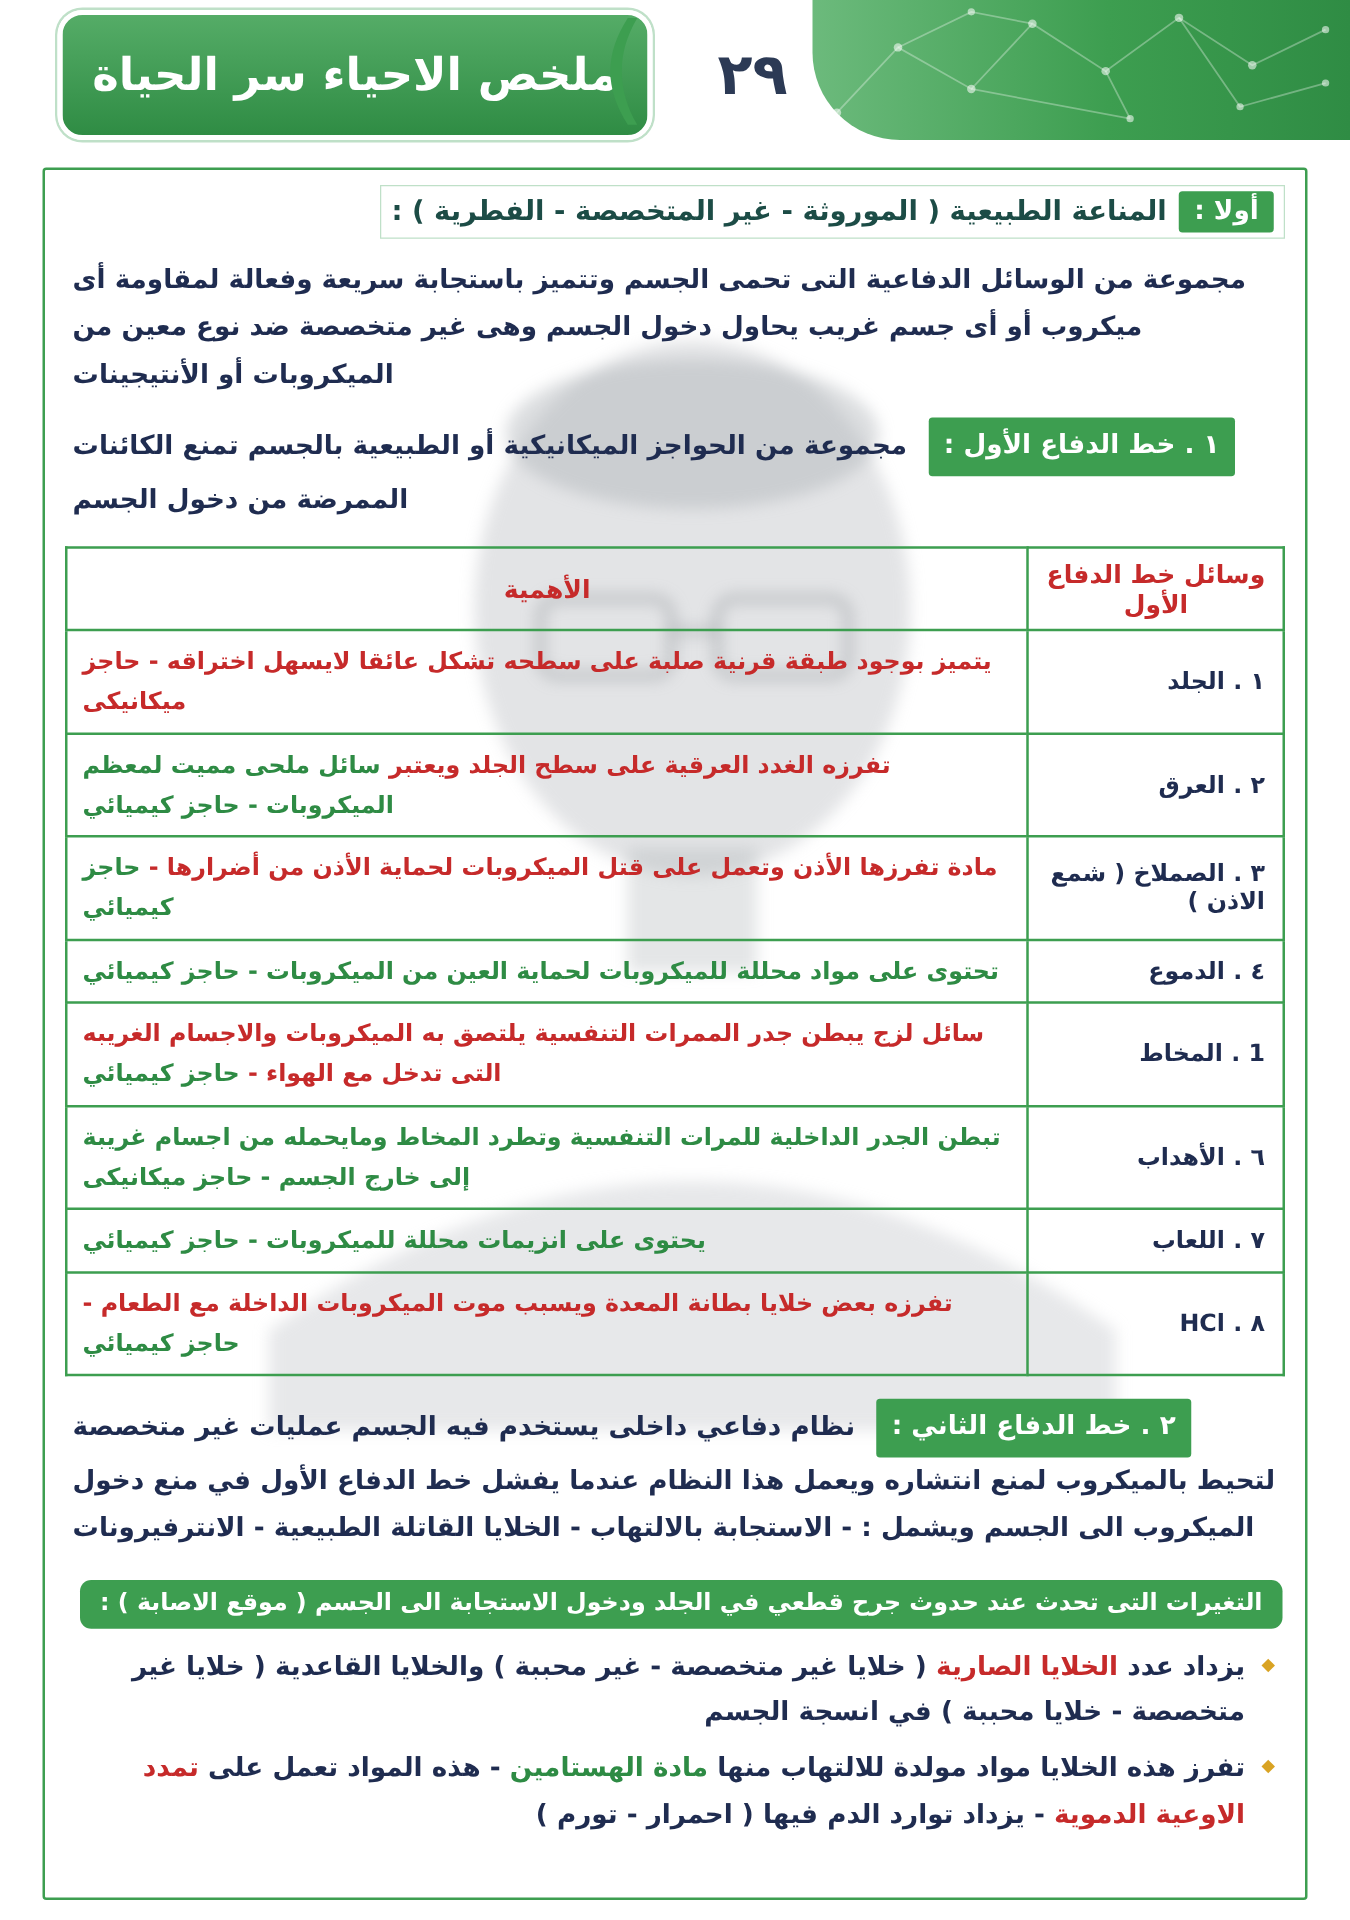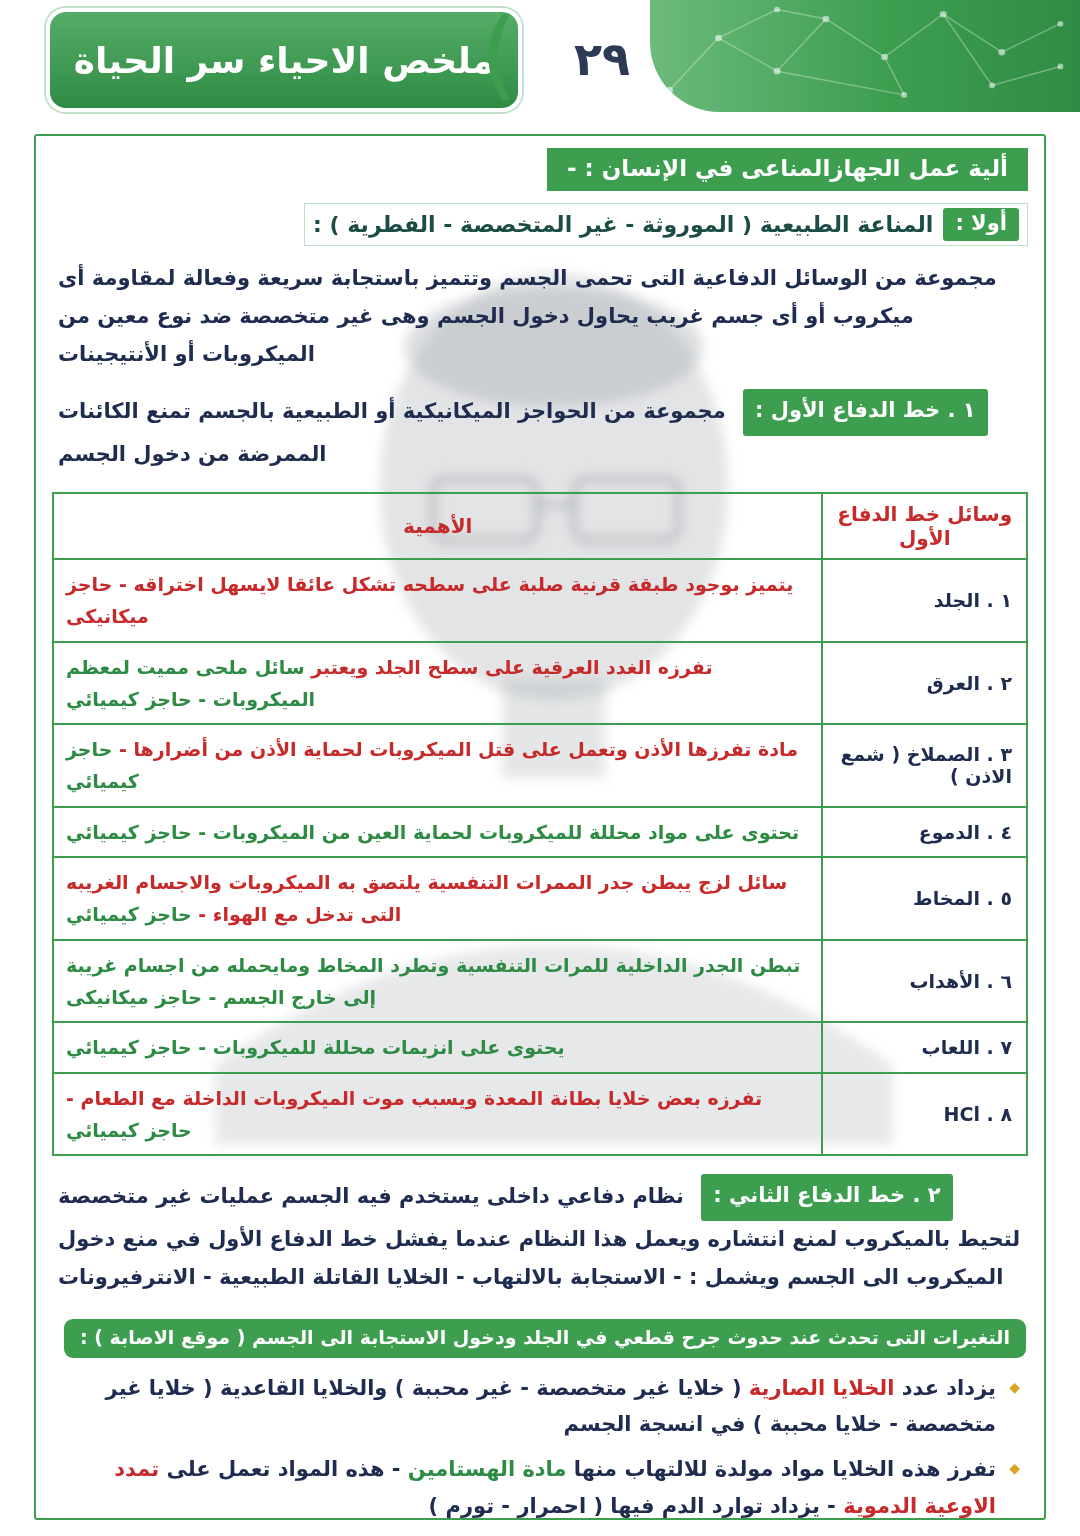--- a/index.html
+++ b/index.html
@@ -138,23 +138,20 @@
       <ellipse cx="520" cy="260" rx="175" ry="215" fill="#a7acb1" opacity="0.32"></ellipse>
       <rect x="398" y="252" width="105" height="62" rx="14" fill="none" stroke="#8d9296" stroke-width="7" opacity="0.45"></rect>
       <rect x="540" y="252" width="105" height="62" rx="14" fill="none" stroke="#8d9296" stroke-width="7" opacity="0.45"></rect>
       <line x1="503" y1="278" x2="540" y2="278" stroke="#8d9296" stroke-width="6" opacity="0.45"></line>
       <rect x="468" y="452" width="104" height="100" fill="#a7acb1" opacity="0.3"></rect>
       <path d="M180 840 Q520 600 860 840 L860 920 L180 920 Z" fill="#b9bec3" opacity="0.35"></path>
     </svg>
 
     <div class="content">
 
-      <div class="title-bar">
-        <span>ألية عمل الجهازالمناعى في الإنسان : -</span>
-      </div>
 
       <div class="sect-box">
         <span class="chip">أولا :</span>
         <span class="sect-heading">المناعة الطبيعية ( الموروثة - غير المتخصصة - الفطرية ) :</span>
       </div>
 
       <p class="para">مجموعة من الوسائل الدفاعية التى تحمى الجسم وتتميز باستجابة سريعة وفعالة لمقاومة أى ميكروب أو أى جسم غريب يحاول دخول الجسم وهى غير متخصصة ضد نوع معين من الميكروبات أو الأنتيجينات</p>
 
       <p class="para">
         <span class="chip inline">١ . خط الدفاع الأول :</span>
@@ -179,21 +176,21 @@
             </tr>
             <tr>
               <td class="means">٣ . الصملاخ ( شمع الاذن )</td>
               <td class="importance"><span class="seg-red">مادة تفرزها الأذن وتعمل على قتل الميكروبات لحماية الأذن من أضرارها - </span><span class="seg-green">حاجز كيميائي</span></td>
             </tr>
             <tr>
               <td class="means">٤ . الدموع</td>
               <td class="importance"><span class="seg-green">تحتوى على مواد محللة للميكروبات لحماية العين من الميكروبات - حاجز كيميائي</span></td>
             </tr>
             <tr>
-              <td class="means">٥ . المخاط</td>
+              <td class="means">1 . المخاط</td>
               <td class="importance"><span class="seg-red">سائل لزج يبطن جدر الممرات التنفسية يلتصق به الميكروبات والاجسام الغريبه التى تدخل مع الهواء - </span><span class="seg-green">حاجز كيميائي</span></td>
             </tr>
             <tr>
               <td class="means">٦ . الأهداب</td>
               <td class="importance"><span class="seg-green">تبطن الجدر الداخلية للمرات التنفسية وتطرد المخاط ومايحمله من اجسام غريبة إلى خارج الجسم - حاجز ميكانيكى</span></td>
             </tr>
             <tr>
               <td class="means">٧ . اللعاب</td>
               <td class="importance"><span class="seg-green">يحتوى على انزيمات محللة للميكروبات - حاجز كيميائي</span></td>
             </tr>

